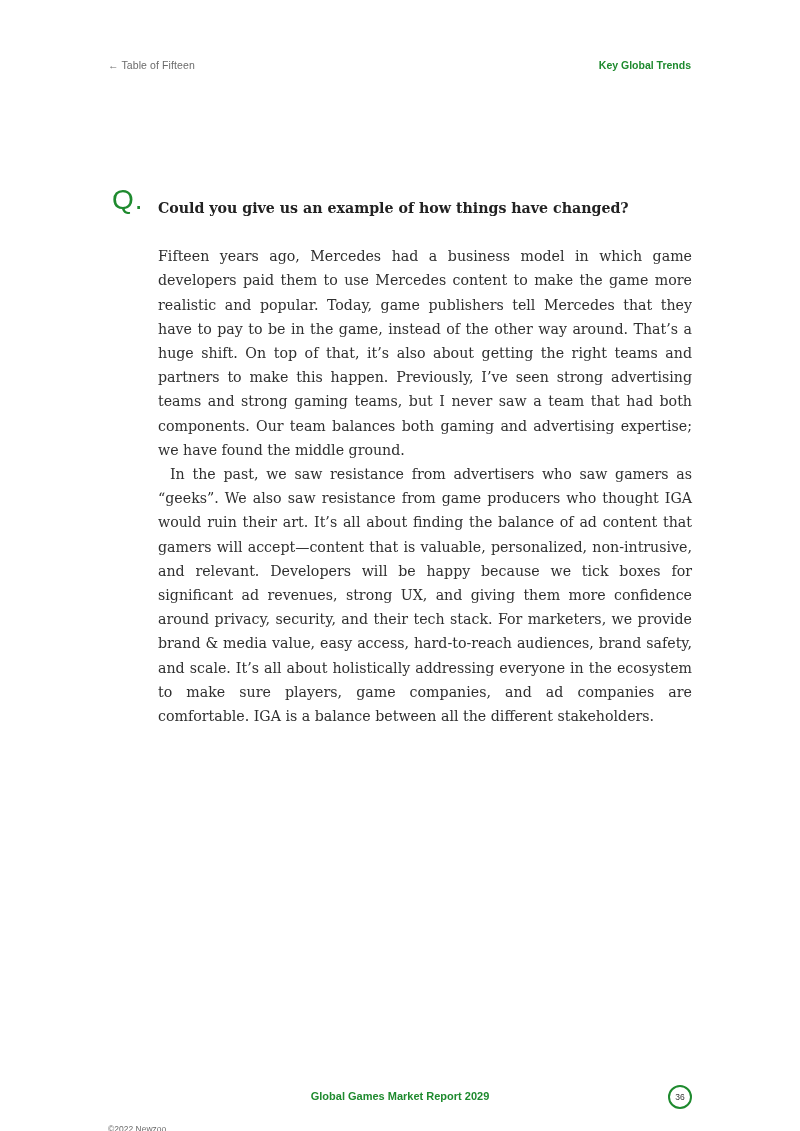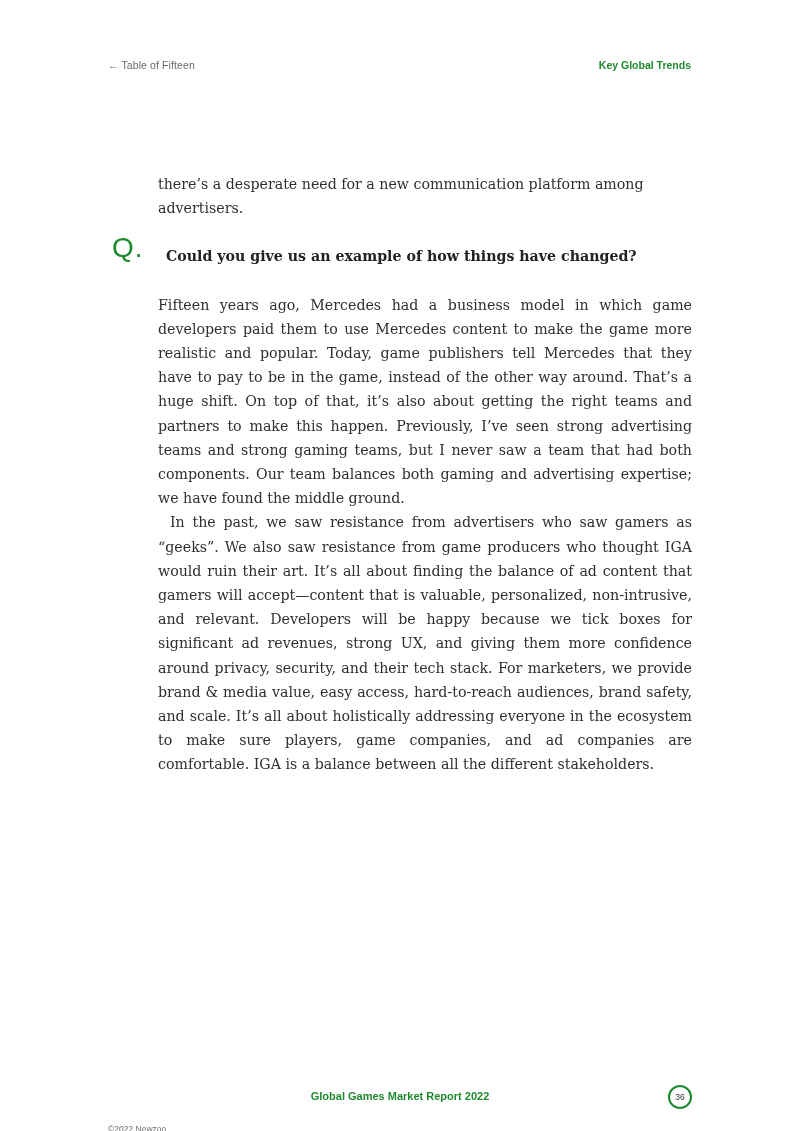--- a/index.html
+++ b/index.html
@@ -4,40 +4,39 @@
 <style>
   html, body { margin: 0; padding: 0; background: #ffffff; }
   body { width: 800px; height: 1131px; position: relative; overflow: hidden; font-family: "Liberation Sans", sans-serif; color: #2b2b2b; }
   .header-left { position: absolute; left: 108px; top: 59px; font-size: 10.5px; color: #6b6b6b; letter-spacing: 0.1px; text-decoration: none; }
   .header-right { position: absolute; right: 109px; top: 59px; font-size: 10.5px; color: #1e8a2e; font-weight: bold; }
   .content { position: absolute; left: 158px; width: 534px; top: 172px; font-family: "DejaVu Serif", serif; font-size: 14.2px; line-height: 24.2px; color: #2f2f2f; }
   .p { margin: 0; text-align: justify; }
   .lead { margin: 0; }
   .q-row { position: relative; margin-top: 24px; margin-bottom: 24px; }
   .q-mark { position: absolute; left: -46px; top: -8px; font-family: "Liberation Sans", sans-serif; font-size: 28px; color: #1e8a2e; font-weight: normal; letter-spacing: 1px; }
-  .question { font-weight: bold; font-size: 14.2px; color: #222; margin: 8px; }
+  .question { font-weight: bold; font-size: 14.2px; color: #222; margin: 0; }
   .indent { text-indent: 12px; }
   .footer-left { position: absolute; left: 108px; top: 1124px; font-size: 8.5px; color: #6b6b6b; }
   .footer-center { position: absolute; left: 0; width: 800px; text-align: center; top: 1090px; font-size: 11px; color: #1e8a2e; font-weight: bold; }
   .page-num { position: absolute; left: 668px; top: 1085px; width: 20px; height: 20px; border: 2px solid #1e8a2e; border-radius: 50%; font-size: 8.5px; line-height: 20px; text-align: center; color: #333; }
 </style>
 </head>
 <body>
 
 <a class="header-left">
   <span>←</span>
   <span>Table of Fifteen</span>
 </a>
 <div class="header-right">Key Global Trends</div>
 
 <div class="content">
-  <p class="lead">there’s a desperate need for a new communication platform among advertisers.</p>
   <div class="q-row">
     <span class="q-mark">Q.</span>
     <p class="question">Could you give us an example of how things have changed?</p>
   </div>
   <p class="p">Fifteen years ago, Mercedes had a business model in which game developers paid them to use Mercedes content to make the game more realistic and popular. Today, game publishers tell Mercedes that they have to pay to be in the game, instead of the other way around. That’s a huge shift. On top of that, it’s also about getting the right teams and partners to make this happen. Previously, I’ve seen strong advertising teams and strong gaming teams, but I never saw a team that had both components. Our team balances both gaming and advertising expertise; we have found the middle ground.</p>
   <p class="p indent">In the past, we saw resistance from advertisers who saw gamers as “geeks”. We also saw resistance from game producers who thought IGA would ruin their art. It’s all about finding the balance of ad content that gamers will accept—content that is valuable, personalized, non-intrusive, and relevant. Developers will be happy because we tick boxes for significant ad revenues, strong UX, and giving them more confidence around privacy, security, and their tech stack. For marketers, we provide brand &amp; media value, easy access, hard-to-reach audiences, brand safety, and scale. It’s all about holistically addressing everyone in the ecosystem to make sure players, game companies, and ad companies are comfortable. IGA is a balance between all the different stakeholders.</p>
 </div>
 
 <div class="footer-left">©2022 Newzoo</div>
-<div class="footer-center">Global Games Market Report 2022</div>
+<div class="footer-center">Global Games Market Report 2029</div>
 <div class="page-num">36</div>
 
 </body></html>

